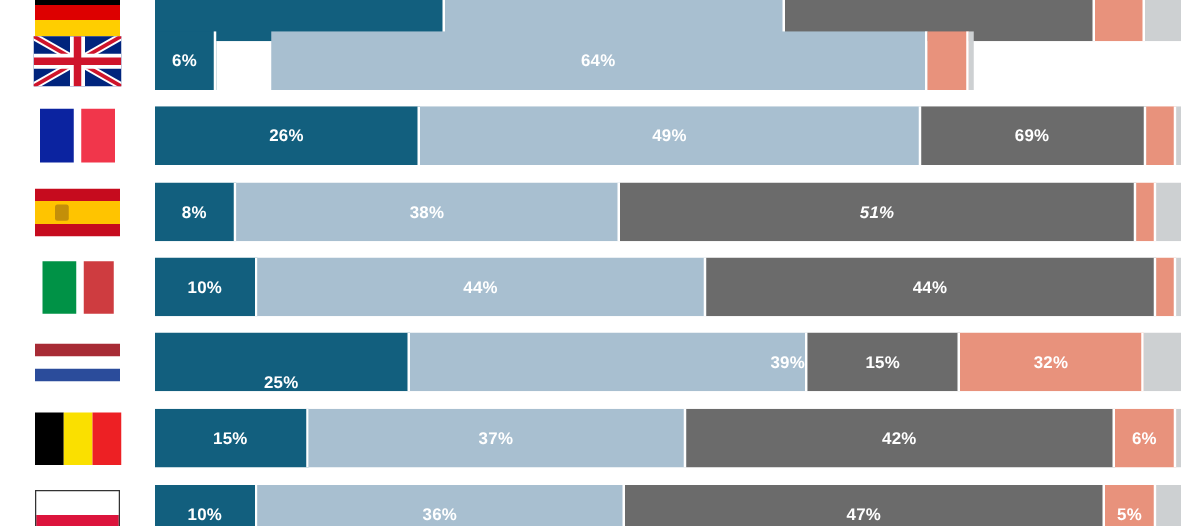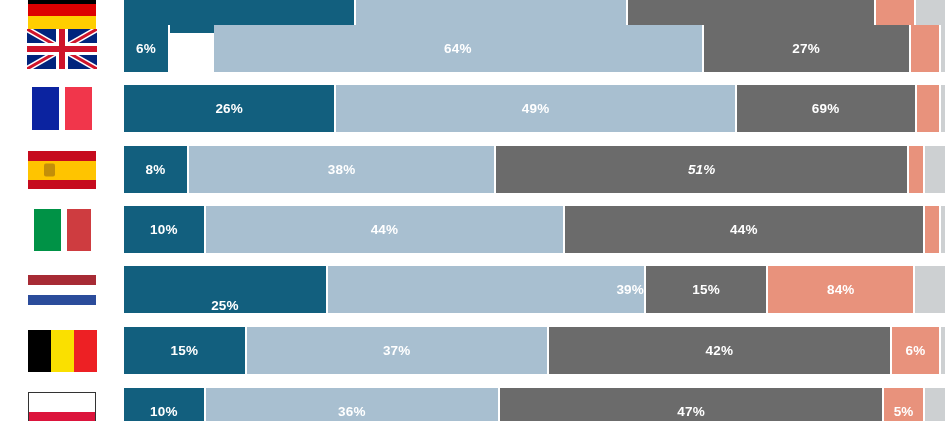--- a/index.html
+++ b/index.html
@@ -172,23 +172,20 @@
           <span class="hr"></span>
       </span>
     </div>
     <div class="bar">
       <div class="seg" style="width:49.2px;background:#125f7e;">
           <span class="seg-label">6%</span>
         </div>
       <div class="seg" style="width:524.8px;background:#a8bfd0;margin-left:44px;">
           <span class="seg-label">64%</span>
         </div>
-      <div class="seg" style="width:221.4px;background:#6b6b6b;">
-          <span class="seg-label">27%</span>
-        </div>
       <div class="seg" style="width:32.8px;background:#e8927c;">
           <span class="seg-label"></span>
         </div>
       <div class="seg" style="width:4px;background:#cdd0d2;">
           <span class="seg-label"></span>
         </div>
     </div>
   </div>
 
   <div class="row" style="top:85px;height:47px;">
@@ -275,21 +272,21 @@
       <div class="seg" style="width:205px;background:#125f7e;align-items:flex-end;">
           <span class="seg-label">25%</span>
         </div>
       <div class="seg" style="width:319.8px;background:#a8bfd0;justify-content:flex-end;">
           <span class="seg-label">39%</span>
         </div>
       <div class="seg" style="width:123px;background:#6b6b6b;">
           <span class="seg-label">15%</span>
         </div>
       <div class="seg" style="width:147.6px;background:#e8927c;">
-          <span class="seg-label">84%</span>
+          <span class="seg-label">32%</span>
         </div>
       <div class="seg" style="width:30px;background:#cdd0d2;">
           <span class="seg-label"></span>
         </div>
     </div>
   </div>
 
   <div class="row" style="top:327px;height:47px;">
     <div class="flag-cell" style="gap:0;">
       <span class="flag flag-be-black"></span>

